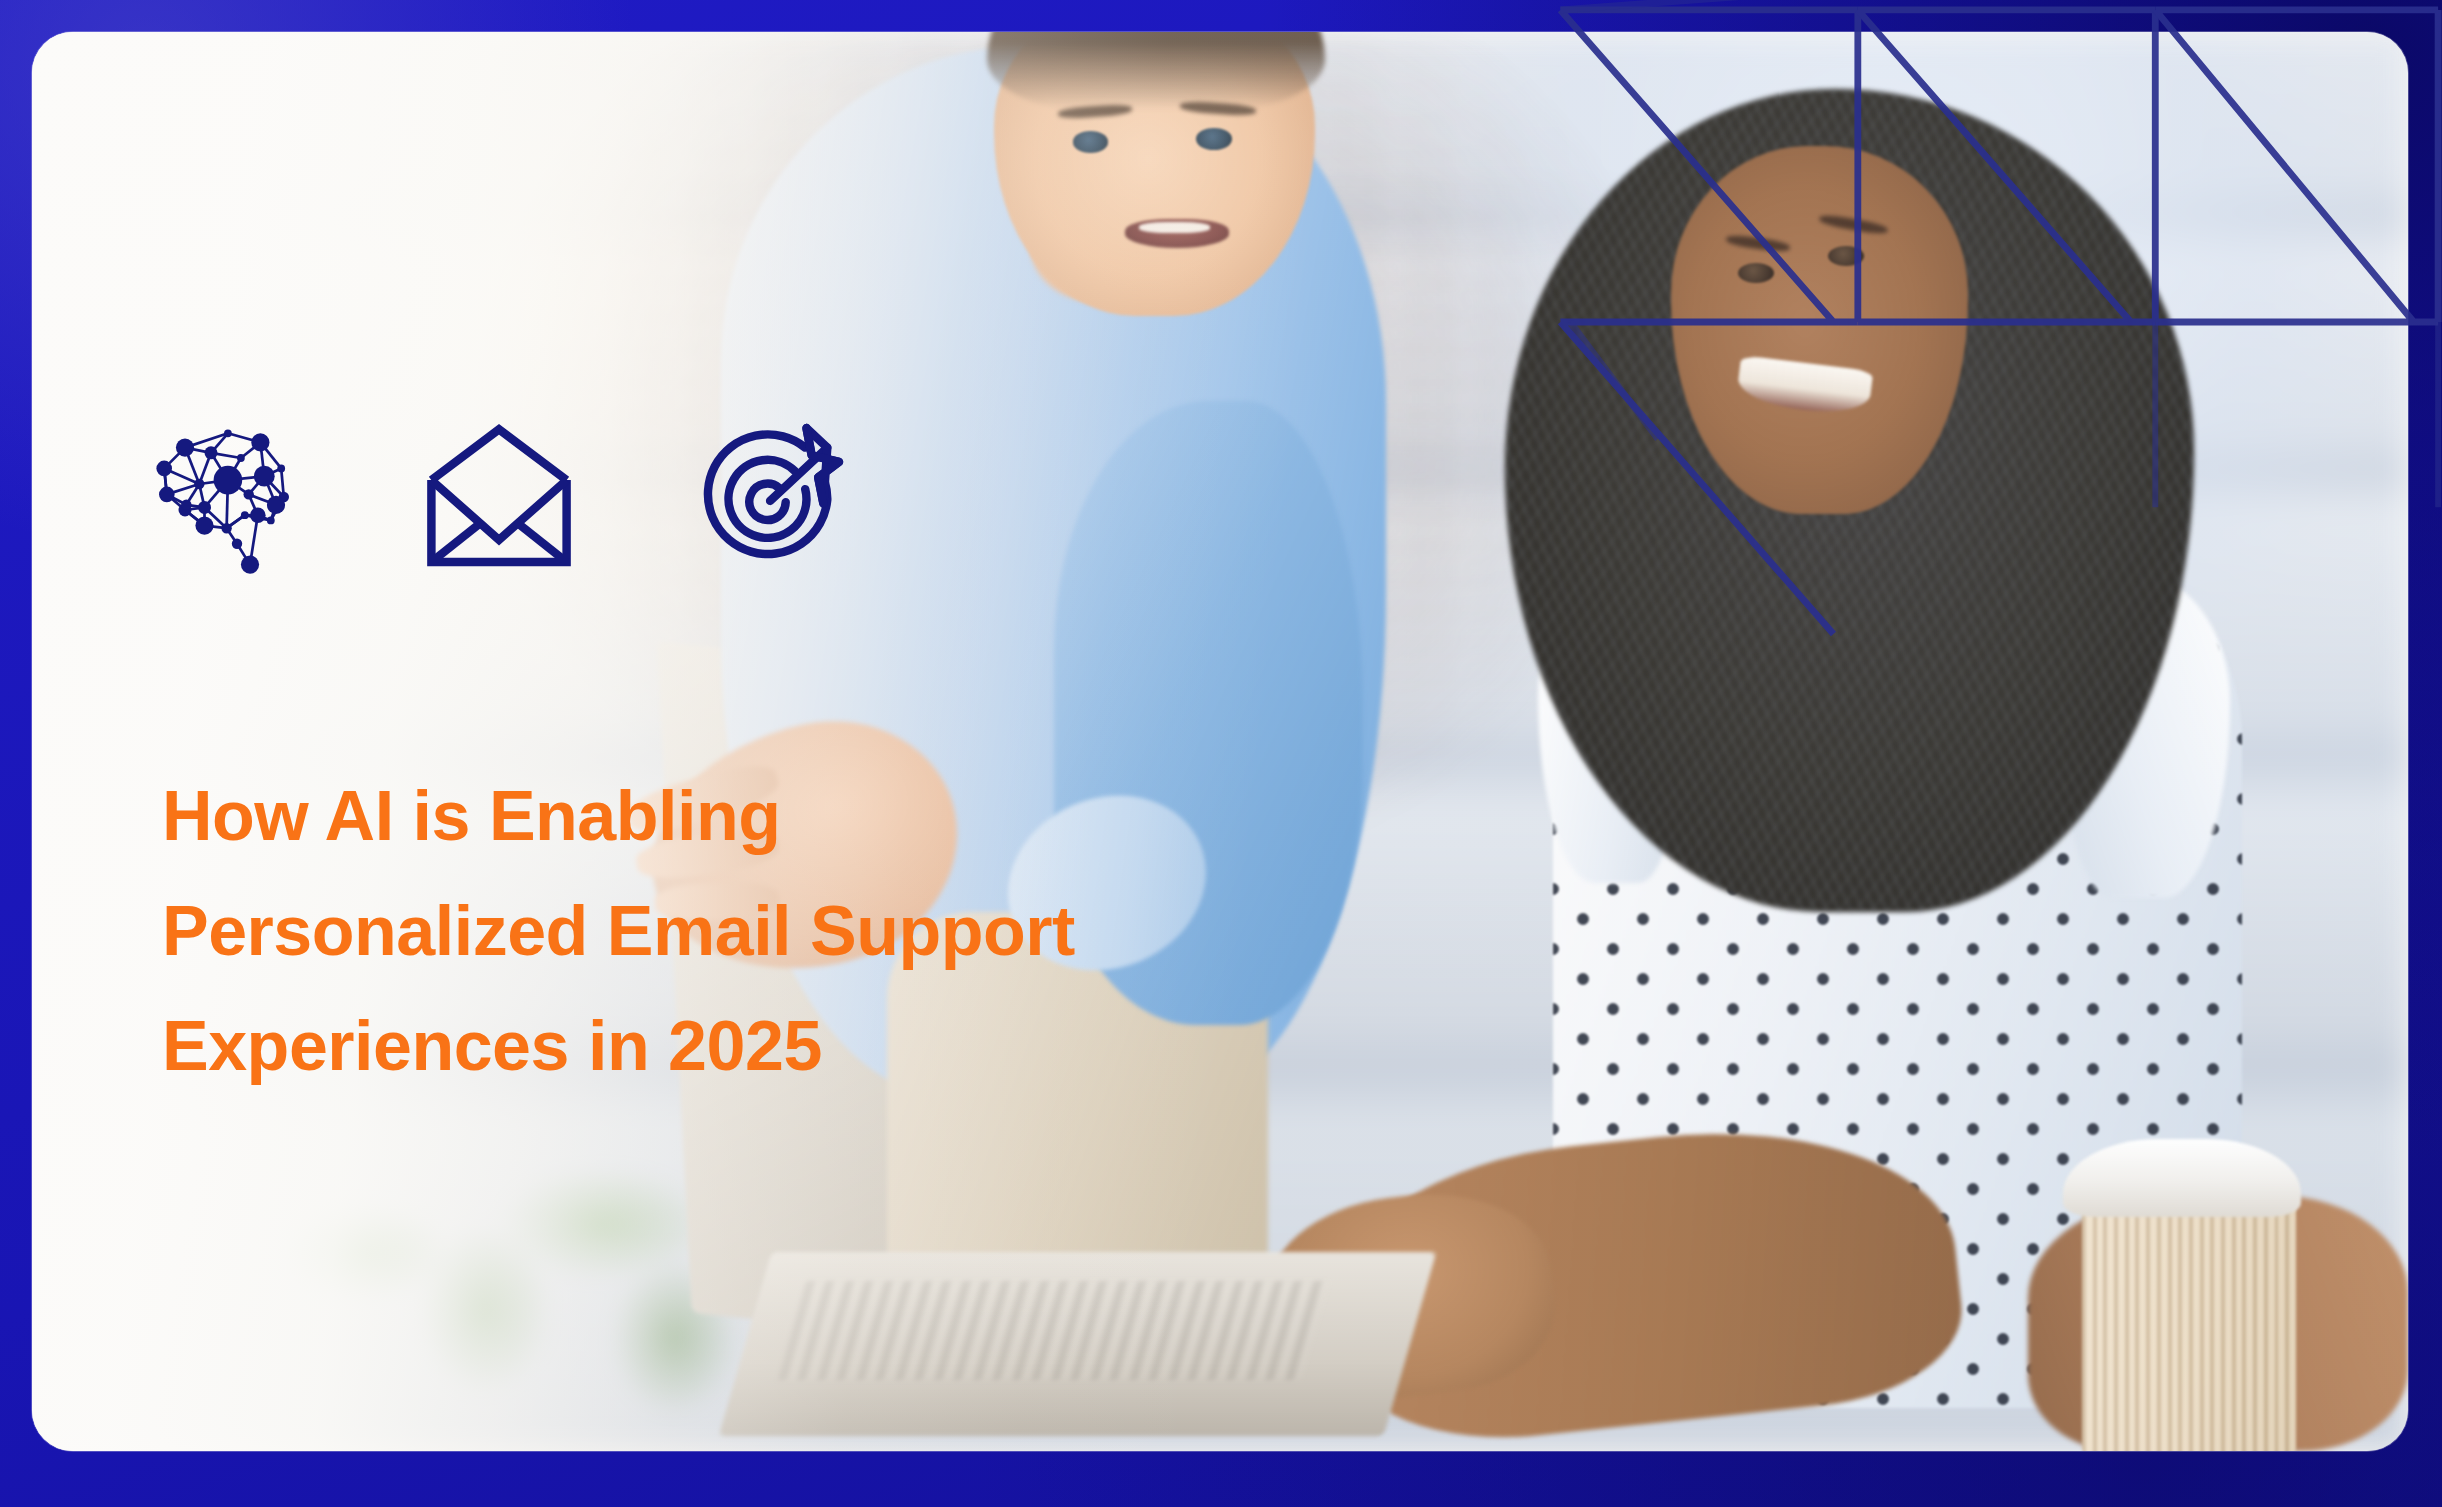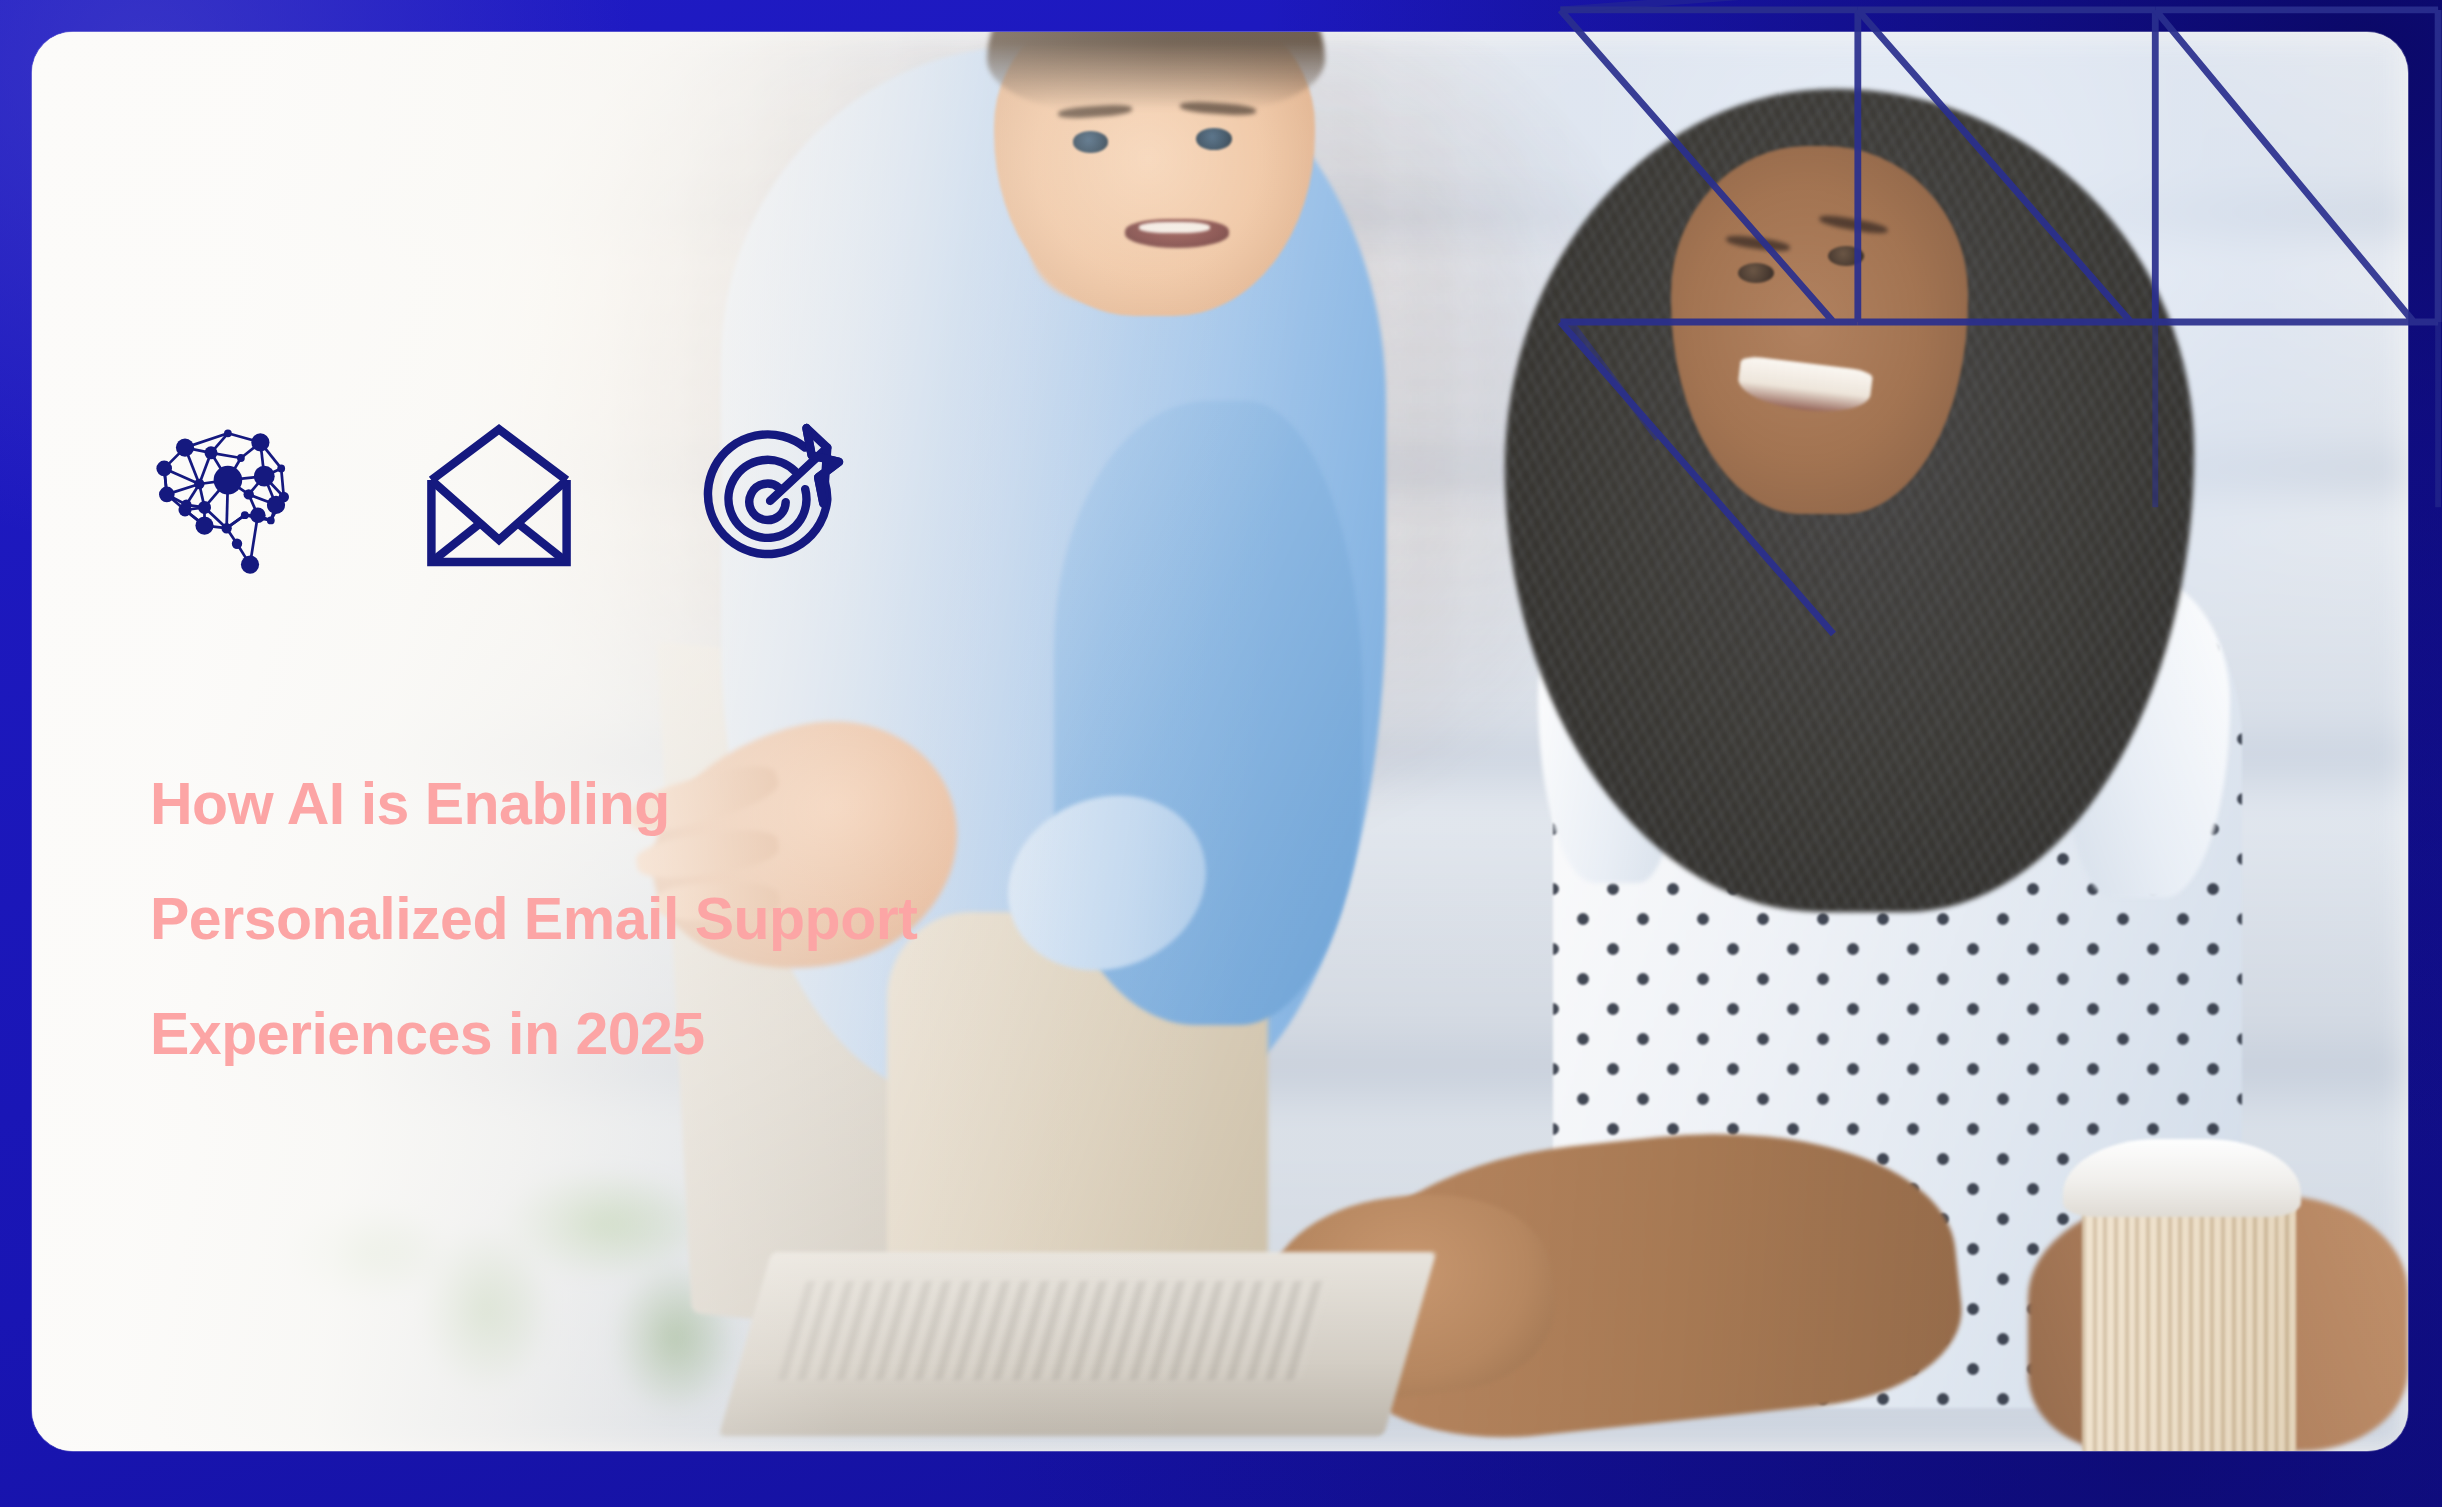--- a/index.html
+++ b/index.html
@@ -452,27 +452,27 @@
   .icon-box {
     width: 156px;
     height: 156px;
     display: block;
   }
   #headline {
     position: absolute;
     left: 0;
     top: 743px;
     width: 1151px;
-    margin: 4px;
+    margin: 16px;
     font-family: "Liberation Sans", sans-serif;
     font-weight: bold;
-    font-size: 59px;
+    font-size: 70px;
     line-height: 115px;
     letter-spacing: -0.5px;
-    color: #fca5a5;
+    color: #f97316;
     white-space: pre-line;
   }
 </style>
 </head>
 <body>
 
 <div id="banner">
 
   <div id="banner-frame-shade"></div>
 

